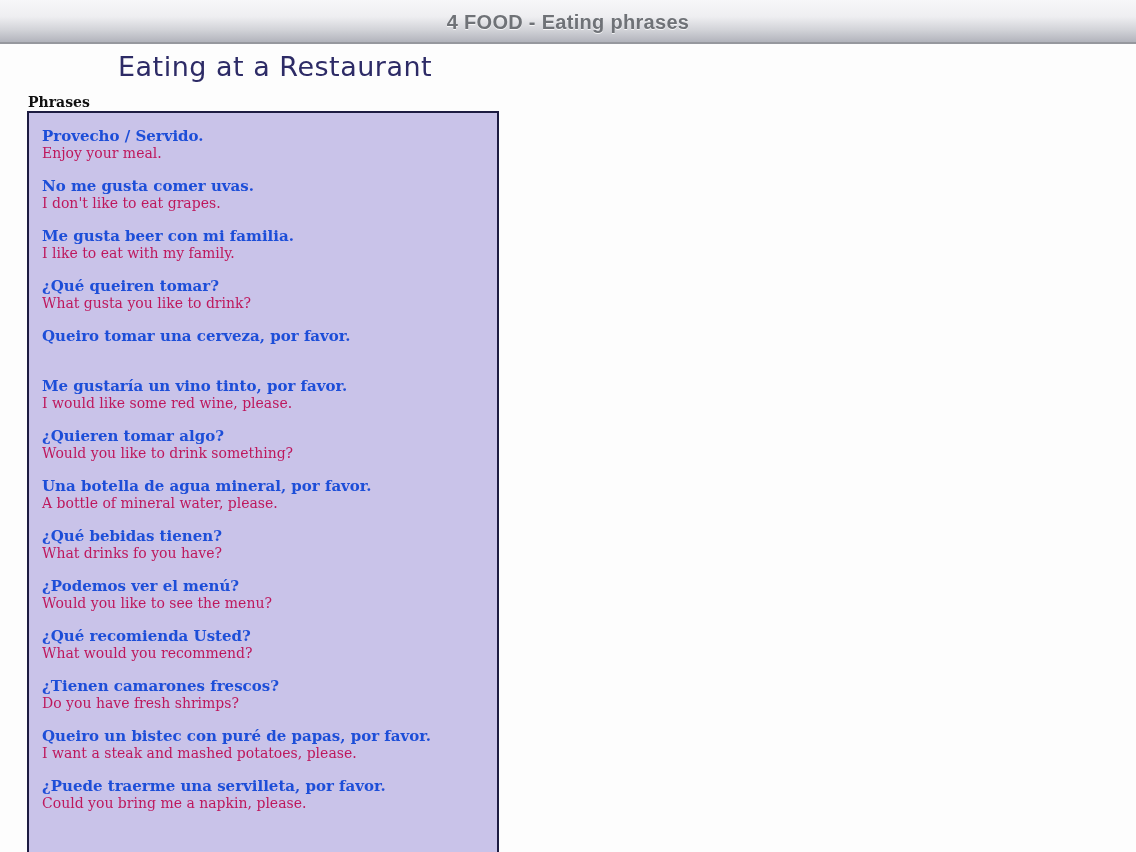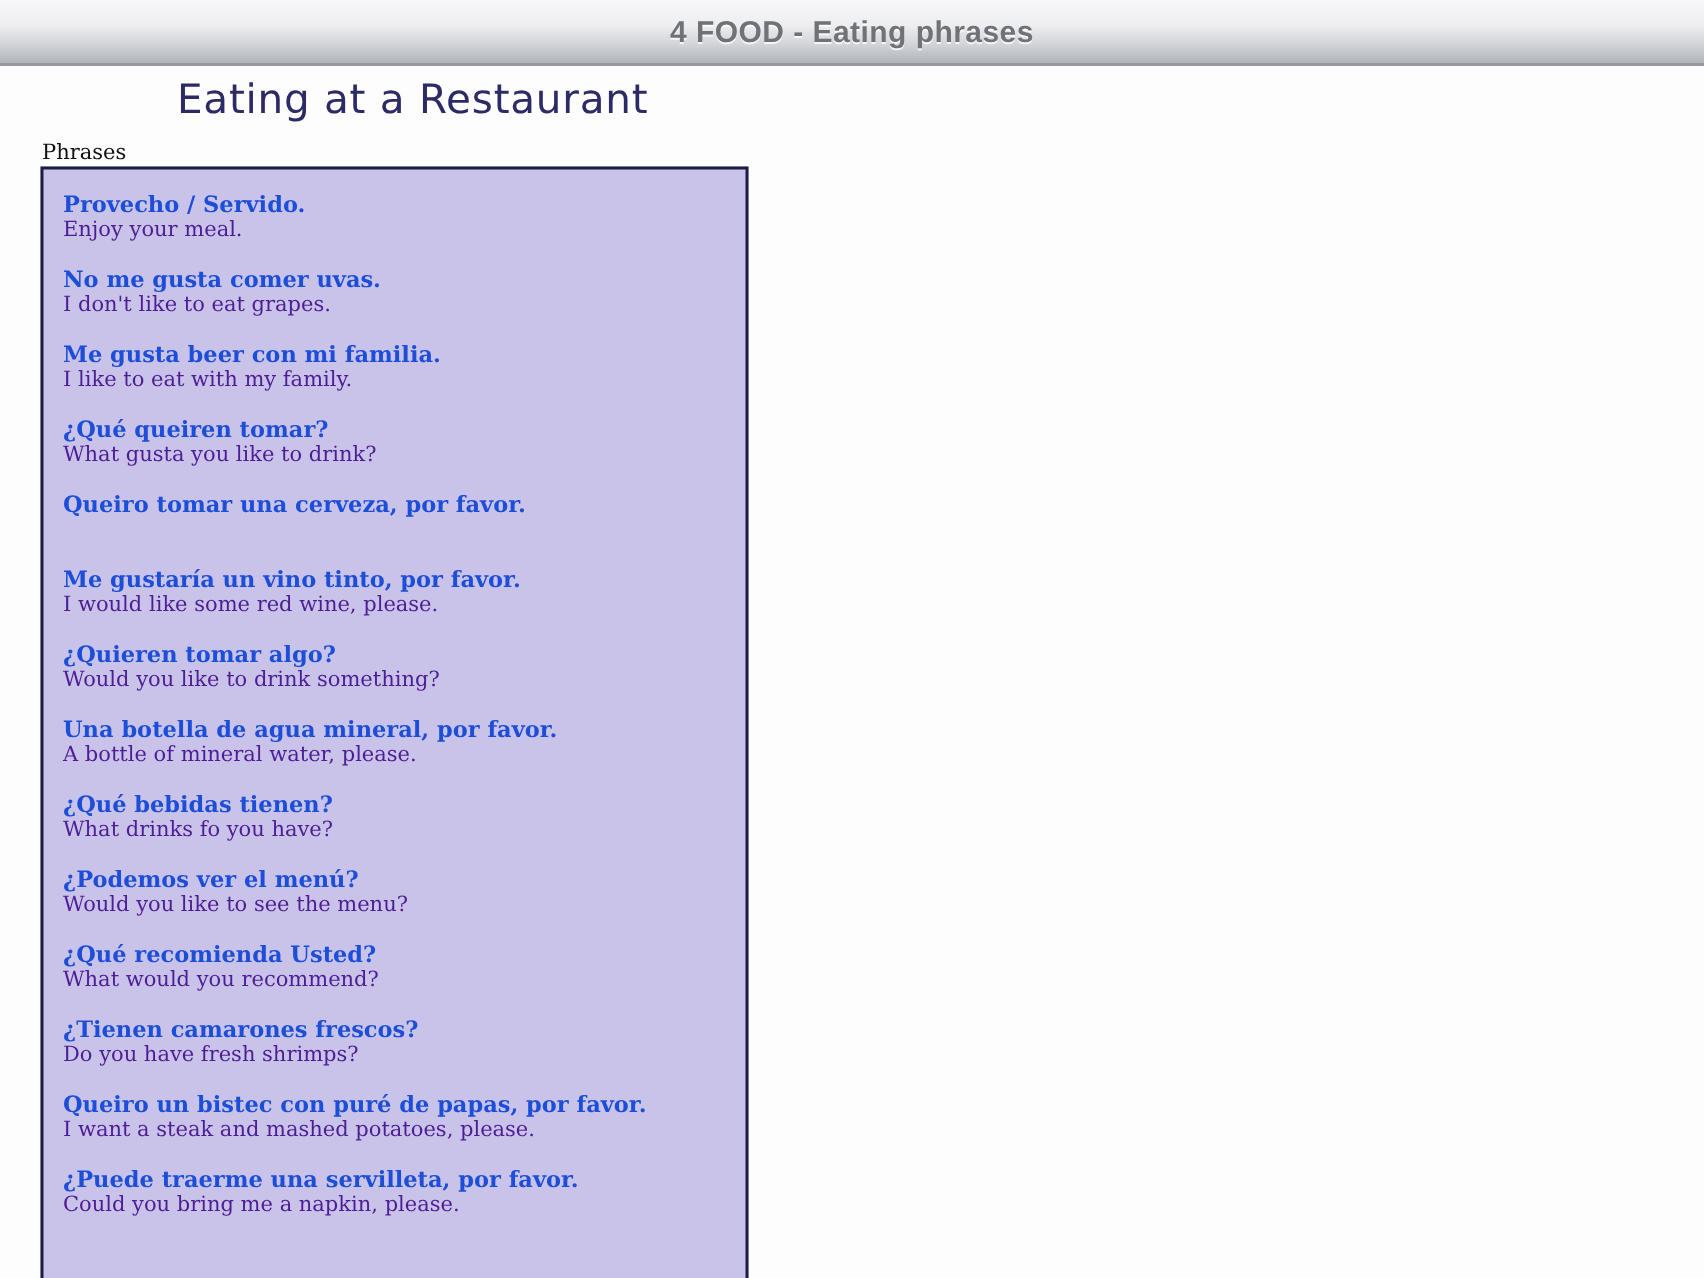--- a/index.html
+++ b/index.html
@@ -47,40 +47,40 @@
   
   .page-title{
     position:absolute;left:118px;top:51px;
     font-family:"DejaVu Sans", sans-serif;
     font-size:27px;color:#2d2b66;
     letter-spacing:0.5px;
   }
   .section-label{
     position:absolute;left:28px;top:94px;
     font-family:"DejaVu Serif", serif;
-    font-size:14px;font-weight:normal;color:#111;
+    font-size:14px;font-weight:bold;color:#111;
   }
   .phrases-box{
     position:absolute;left:27px;top:111px;width:472px;height:780px;
     background:#c9c3e9;
     border:2px solid #1d1c42;
     box-sizing:border-box;
     padding:14px 12px 0 13px;
     overflow:hidden;
   }
   .phrase-pair{
     height:50px;
     font-family:"DejaVu Serif", serif;
   }
   .phrase-es{
     font-size:15px;font-weight:bold;color:#1d4ed8;
     line-height:18px;white-space:nowrap;
   }
   .phrase-en{
-    font-size:14px;color:#4c1d95;
+    font-size:14px;color:#be185d;
     line-height:17px;white-space:nowrap;
   }
 </style>
 </head>
 <body>
 
 <div class="navbar">
   <div class="nav-title">4 FOOD - Eating phrases</div>
   <button class="back-button">
     <span class="back-inner">

